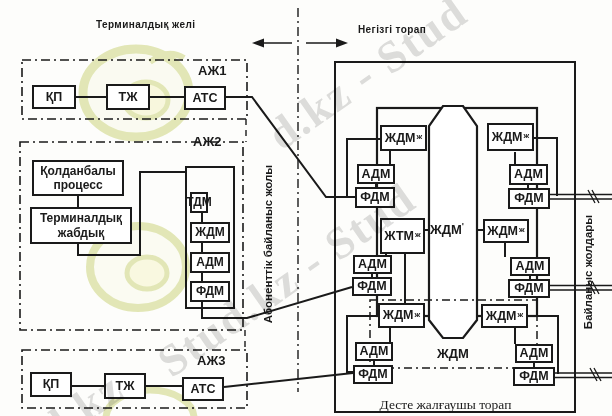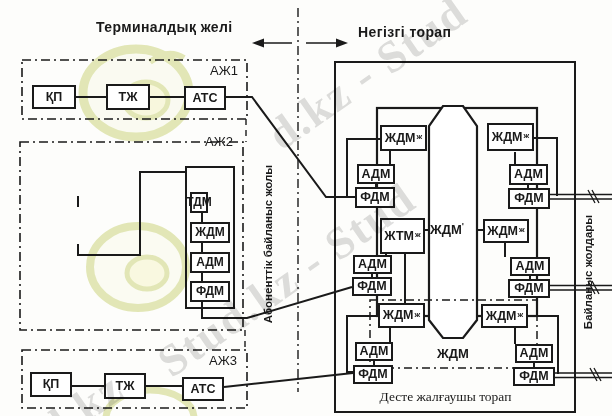--- a/index.html
+++ b/index.html
@@ -8,28 +8,28 @@
     font-family:"Liberation Sans",sans-serif;color:#1a1a1a;overflow:hidden;
   }
   #stage svg{position:absolute;left:0;top:0;}
   .box{
     position:absolute;box-sizing:border-box;border:2px solid #1a1a1a;background:#fff;
     display:flex;align-items:center;justify-content:center;text-align:center;
     font-weight:bold;font-size:12.5px;line-height:1.2;z-index:3;
   }
   .box sup{font-size:8px;line-height:0;margin-left:1px;position:relative;top:-1px;}
   .lbl{position:absolute;z-index:4;white-space:nowrap;}
-  .head{font-size:14px;font-weight:bold;letter-spacing:.4px;text-align:center;}
-  .zone{font-size:13px;font-weight:normal;margin-left:12px;}
+  .head{font-size:10px;font-weight:bold;letter-spacing:.4px;text-align:center;}
+  .zone{font-size:13px;font-weight:bold;}
   .cap{font-size:12px;text-align:center;white-space:normal;line-height:1.3;}
   .vtext{
     position:absolute;z-index:4;font-size:11.5px;font-weight:bold;text-align:center;
     transform:rotate(-90deg);white-space:nowrap;
   }
-  .serifcap{font-family:"Liberation Serif",serif;font-size:13.5px;text-align:center;white-space:normal;}
+  .serifcap{font-family:"Liberation Serif",serif;font-size:13.5px;text-align:center;white-space:normal;margin-top:8px;}
   .wm{
     position:absolute;z-index:6;pointer-events:none;font-family:"Liberation Serif",serif;
     font-weight:bold;font-size:45px;letter-spacing:2px;color:#c2c2c2;opacity:.55;
     transform-origin:0 0;mix-blend-mode:multiply;white-space:nowrap;
   }
 </style>
 </head>
 <body>
 
 <div id="stage">
@@ -129,20 +129,22 @@
 
   <div class="lbl head" style="left:96px;top:19px">Терминалдық желі</div>
   <div class="lbl head" style="left:358px;top:24px">Негізгі торап</div>
 
   <div class="lbl zone" style="left:198px;top:63px">АЖ1</div>
   <div class="box" style="left:32px;top:85px;width:44px;height:24px">ҚП</div>
   <div class="box" style="left:106px;top:84px;width:44px;height:26px">ТЖ</div>
   <div class="box" style="left:184px;top:86px;width:42px;height:24px">АТС</div>
 
   <div class="lbl zone" style="left:193px;top:134px">АЖ2</div>
+  <div class="box" style="left:32px;top:160px;width:92px;height:36px;font-size:12px">Қолданбалы процесс</div>
+  <div class="box" style="left:30px;top:207px;width:102px;height:37px;font-size:12px">Терминалдық жабдық</div>
   <div class="box" style="left:190px;top:192px;width:18px;height:21px;font-size:12px">ТДМ</div>
   <div class="box" style="left:190px;top:222px;width:40px;height:21px;font-size:12px">ЖДМ</div>
   <div class="box" style="left:190px;top:252px;width:40px;height:21px;font-size:12px">АДМ</div>
   <div class="box" style="left:190px;top:281px;width:40px;height:21px;font-size:12px">ФДМ</div>
 
   <div class="lbl zone" style="left:197px;top:353px">АЖ3</div>
   <div class="box" style="left:30px;top:372px;width:42px;height:25px">ҚП</div>
   <div class="box" style="left:104px;top:373px;width:42px;height:26px">ТЖ</div>
   <div class="box" style="left:182px;top:377px;width:42px;height:24px">АТС</div>
 

